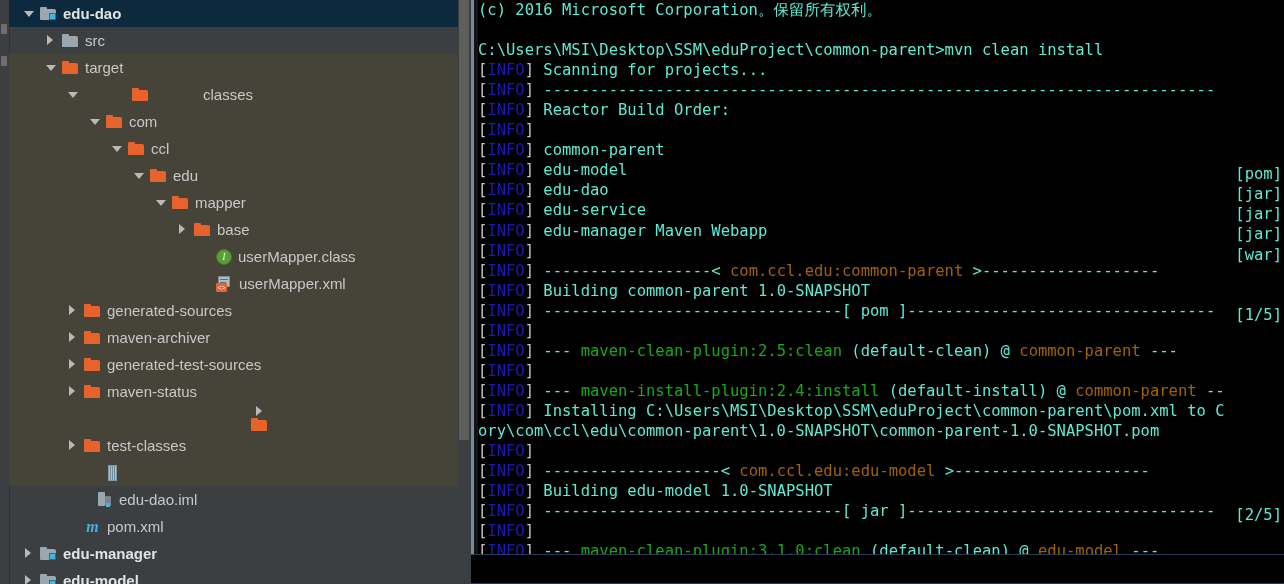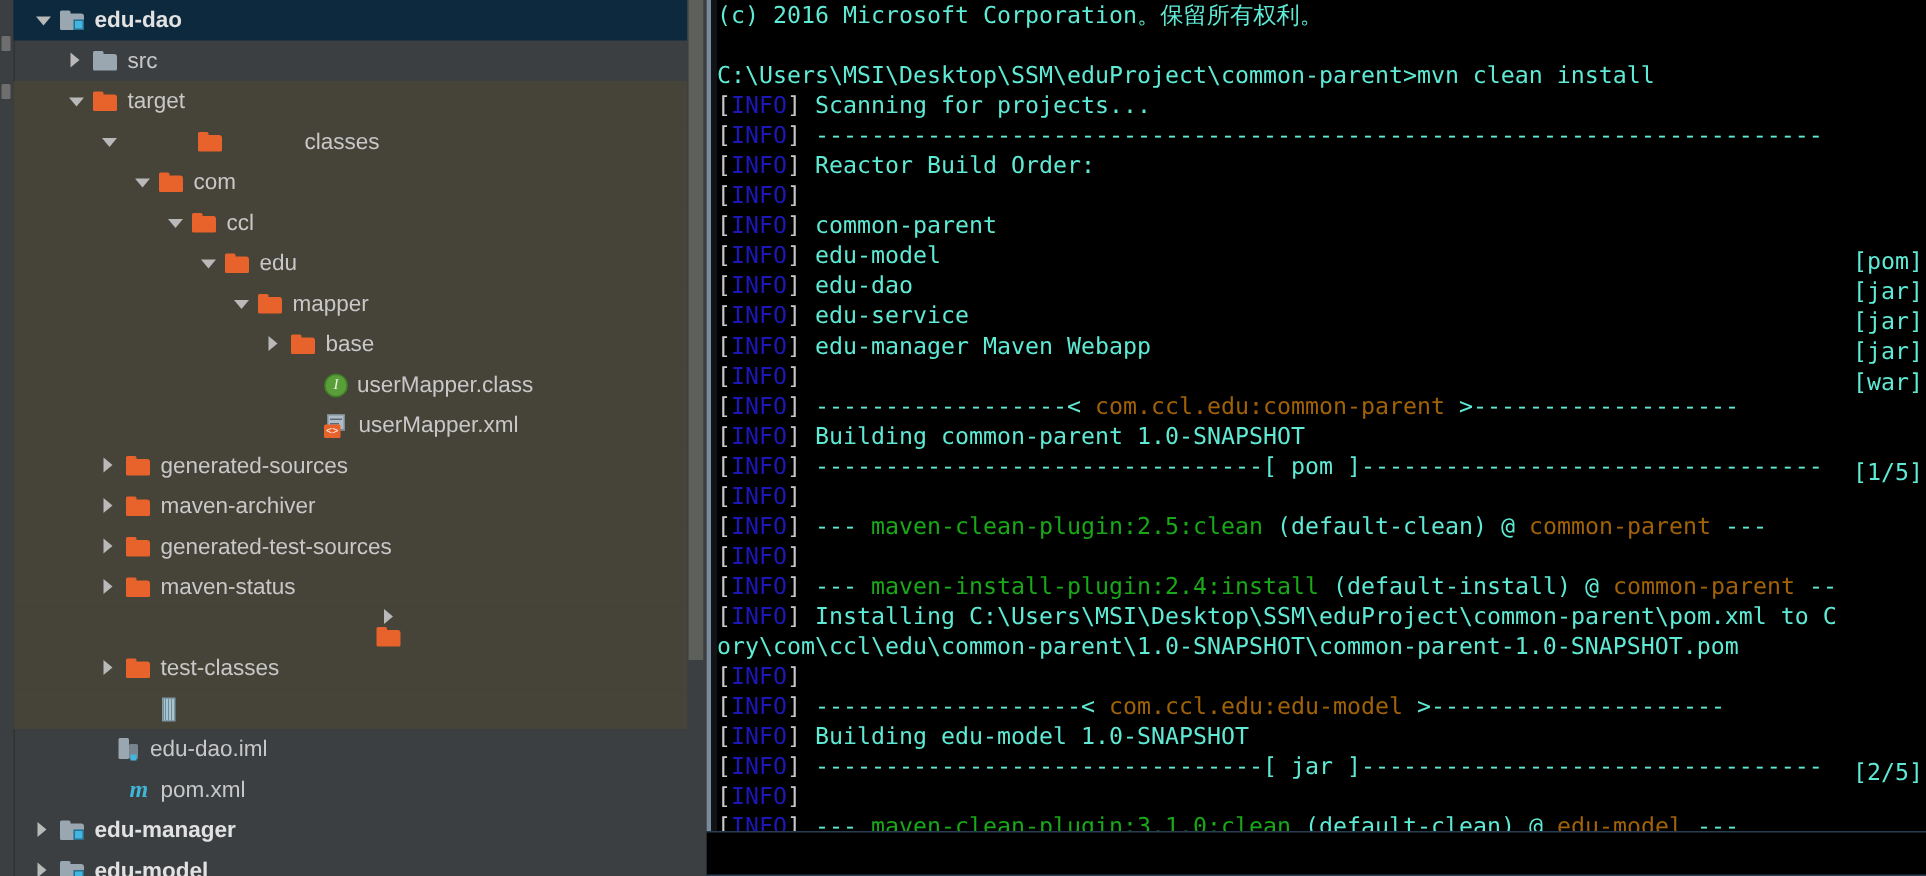--- a/index.html
+++ b/index.html
@@ -327,21 +327,21 @@
             <span class="b"></span>
           </span>
           <span class="label">test-classes</span>
         </div>
         <div class="row excluded" style="padding-left: 80px;">
           <span class="arrow none"></span>
           <span class="icon ic-jar">
             <span class="b"></span>
           </span>
         </div>
-        <div class="row" style="padding-left: 52px; text-align: right;">
+        <div class="row" style="padding-left: 71px; text-align: right;">
           <span class="arrow none"></span>
           <span class="icon ic-iml">
             <span class="a"></span>
             <span class="b"></span>
             <span class="d"></span>
           </span>
           <span class="label">edu-dao.iml</span>
         </div>
         <div class="row" style="padding-left: 58px;">
           <span class="arrow none"></span>

